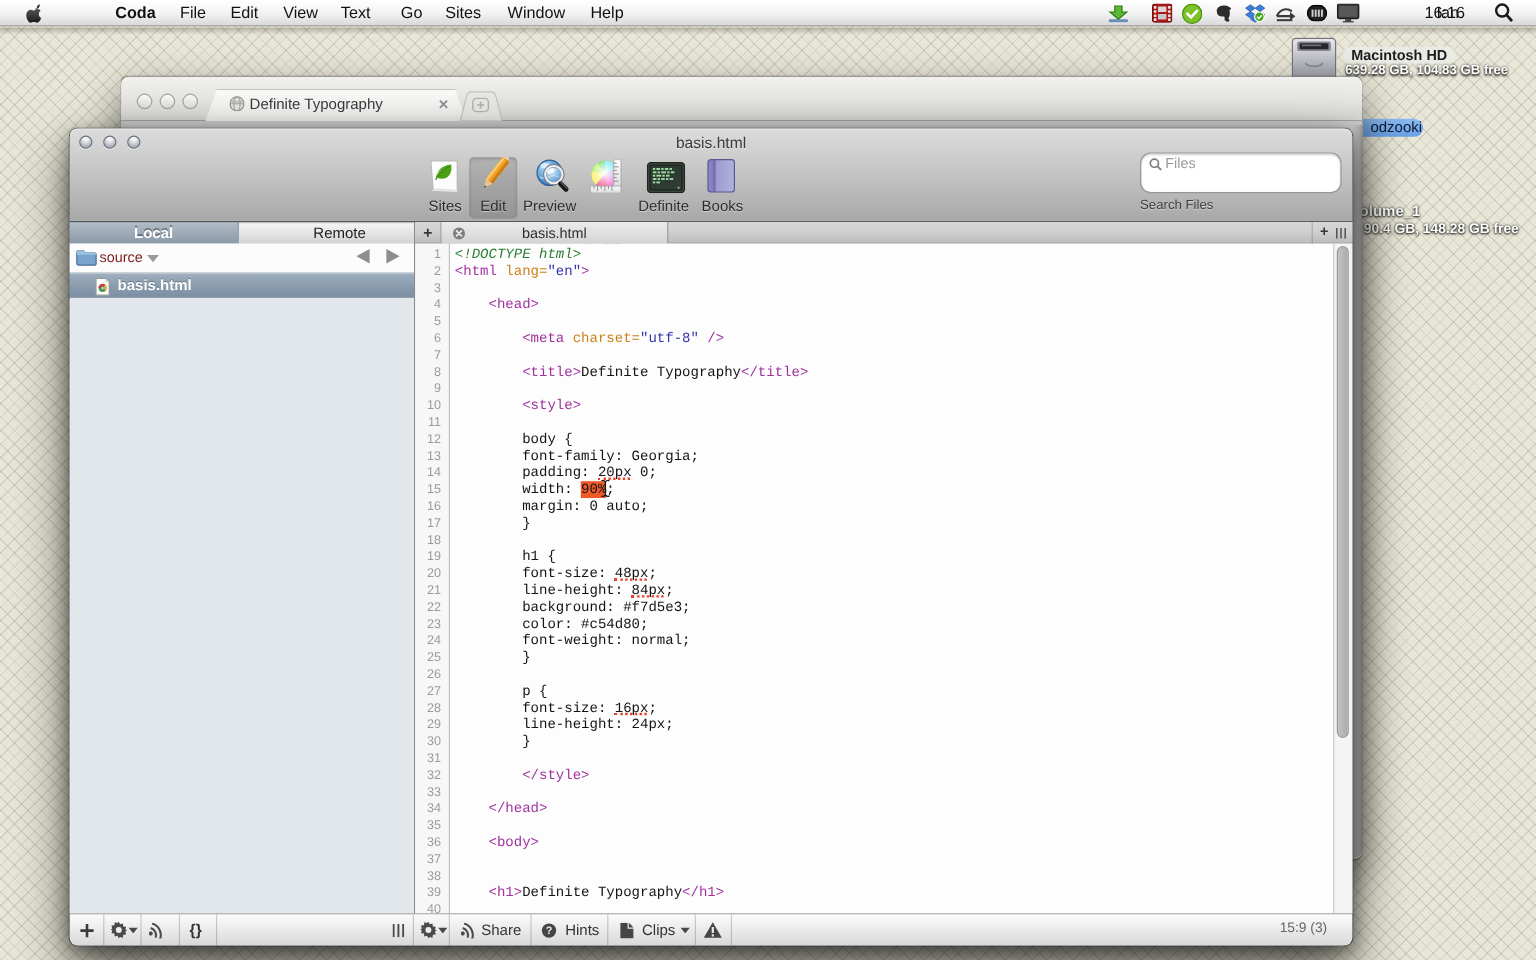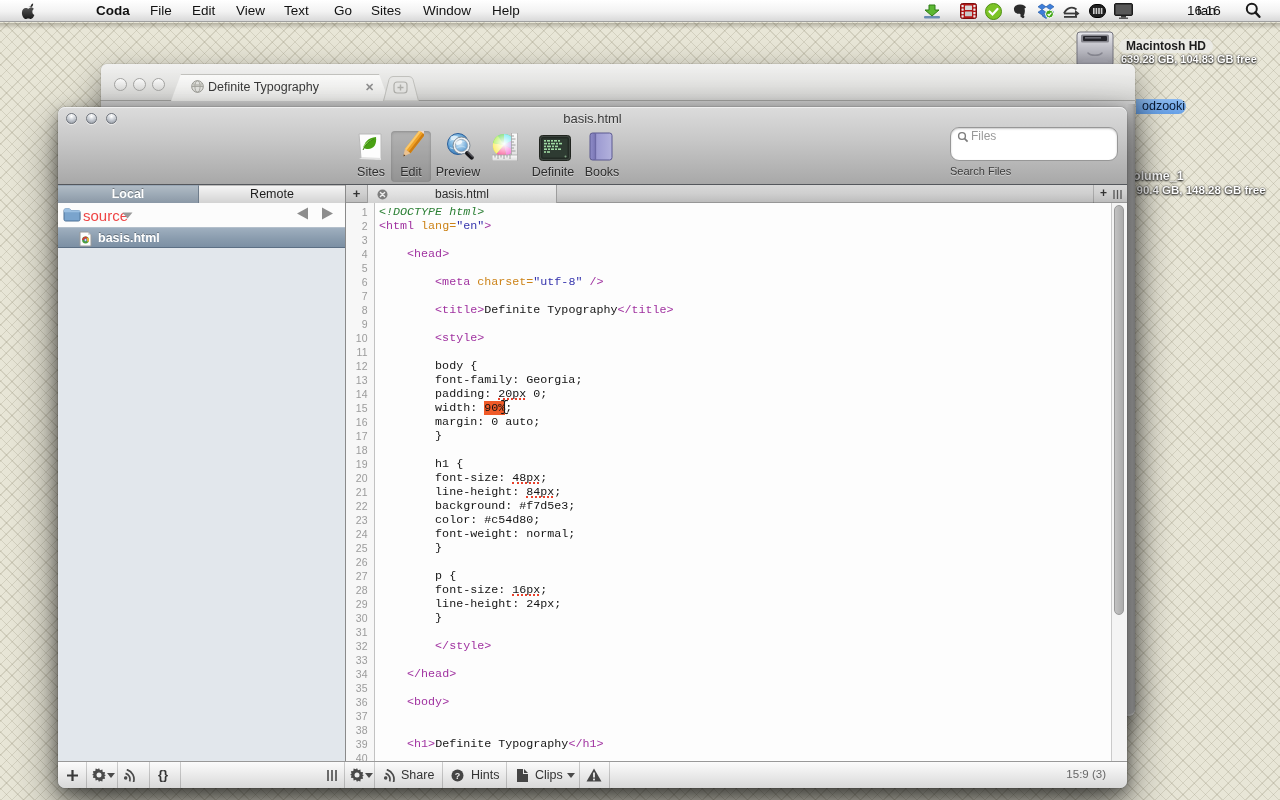--- a/index.html
+++ b/index.html
@@ -80,25 +80,25 @@
 #searchtxt { position:absolute; left:20px; top:1px; font-size:12px; color:#9a9a9a; }
 #searchlbl { position:absolute; left:892px; top:58px; width:168px; text-align:left;
   font-size:11px; color:#3c3c3c; text-shadow:0 1px 0 rgba(255,255,255,.45); }
 
 
 #sidetabs { position:absolute; left:0; top:78px; width:287px; height:18px; }
 #tablocal { position:absolute; left:0; top:0; width:141px; height:18px;
   background:linear-gradient(#b0bbc5,#9daab6 50%,#8b98a6); border-right:1px solid #6f7d8c;
   color:#fff; font-size:12.5px; font-weight:bold; text-align:center; line-height:17px;
   text-shadow:0 -1px 0 rgba(0,0,0,.35); border-top:1px solid #98a6b4;}
-#tabremote { position:absolute; left:141px; top:0; width:146px; height:18px;
+#tabremote { position:absolute; left:141px; top:0; width:168px; height:18px;
   background:linear-gradient(#f5f5f5,#e4e4e4 50%,#d3d3d3); color:#1d1d1d; font-size:12.5px;
   text-align:center; line-height:17px; border-top:1px solid #bcbcbc;}
 #srcrow { position:absolute; left:0; top:96px; width:287px; height:24px; background:#fcfcfc; }
-#srctxt { position:absolute; left:25px; top:4px; font-size:15px; color:#ef4444; }
+#srctxt { position:absolute; left:25px; top:4px; font-size:12px; color:#7f1d1d; }
 #filerow { position:absolute; left:0; top:120px; width:287px; height:21px;
   background:linear-gradient(#9fafbf,#8a9cae 55%,#7c90a4);
   border-top:1px solid #b3bfcb; border-bottom:1px solid #5c6f84; }
 #filetxt { position:absolute; left:40px; top:3px; font-size:12.5px; font-weight:bold; color:#fff;
   text-shadow:0 -1px 0 rgba(0,0,0,.3); }
 #siderest { position:absolute; left:0; top:142px; width:287px; height:512px; background:#e2e7ec; }
 #sideborder { position:absolute; left:287px; top:78px; width:1px; height:576px; background:#8a8a8a; }
 
 
 #etabbar { position:absolute; left:288px; top:78px; width:781px; height:18px;

